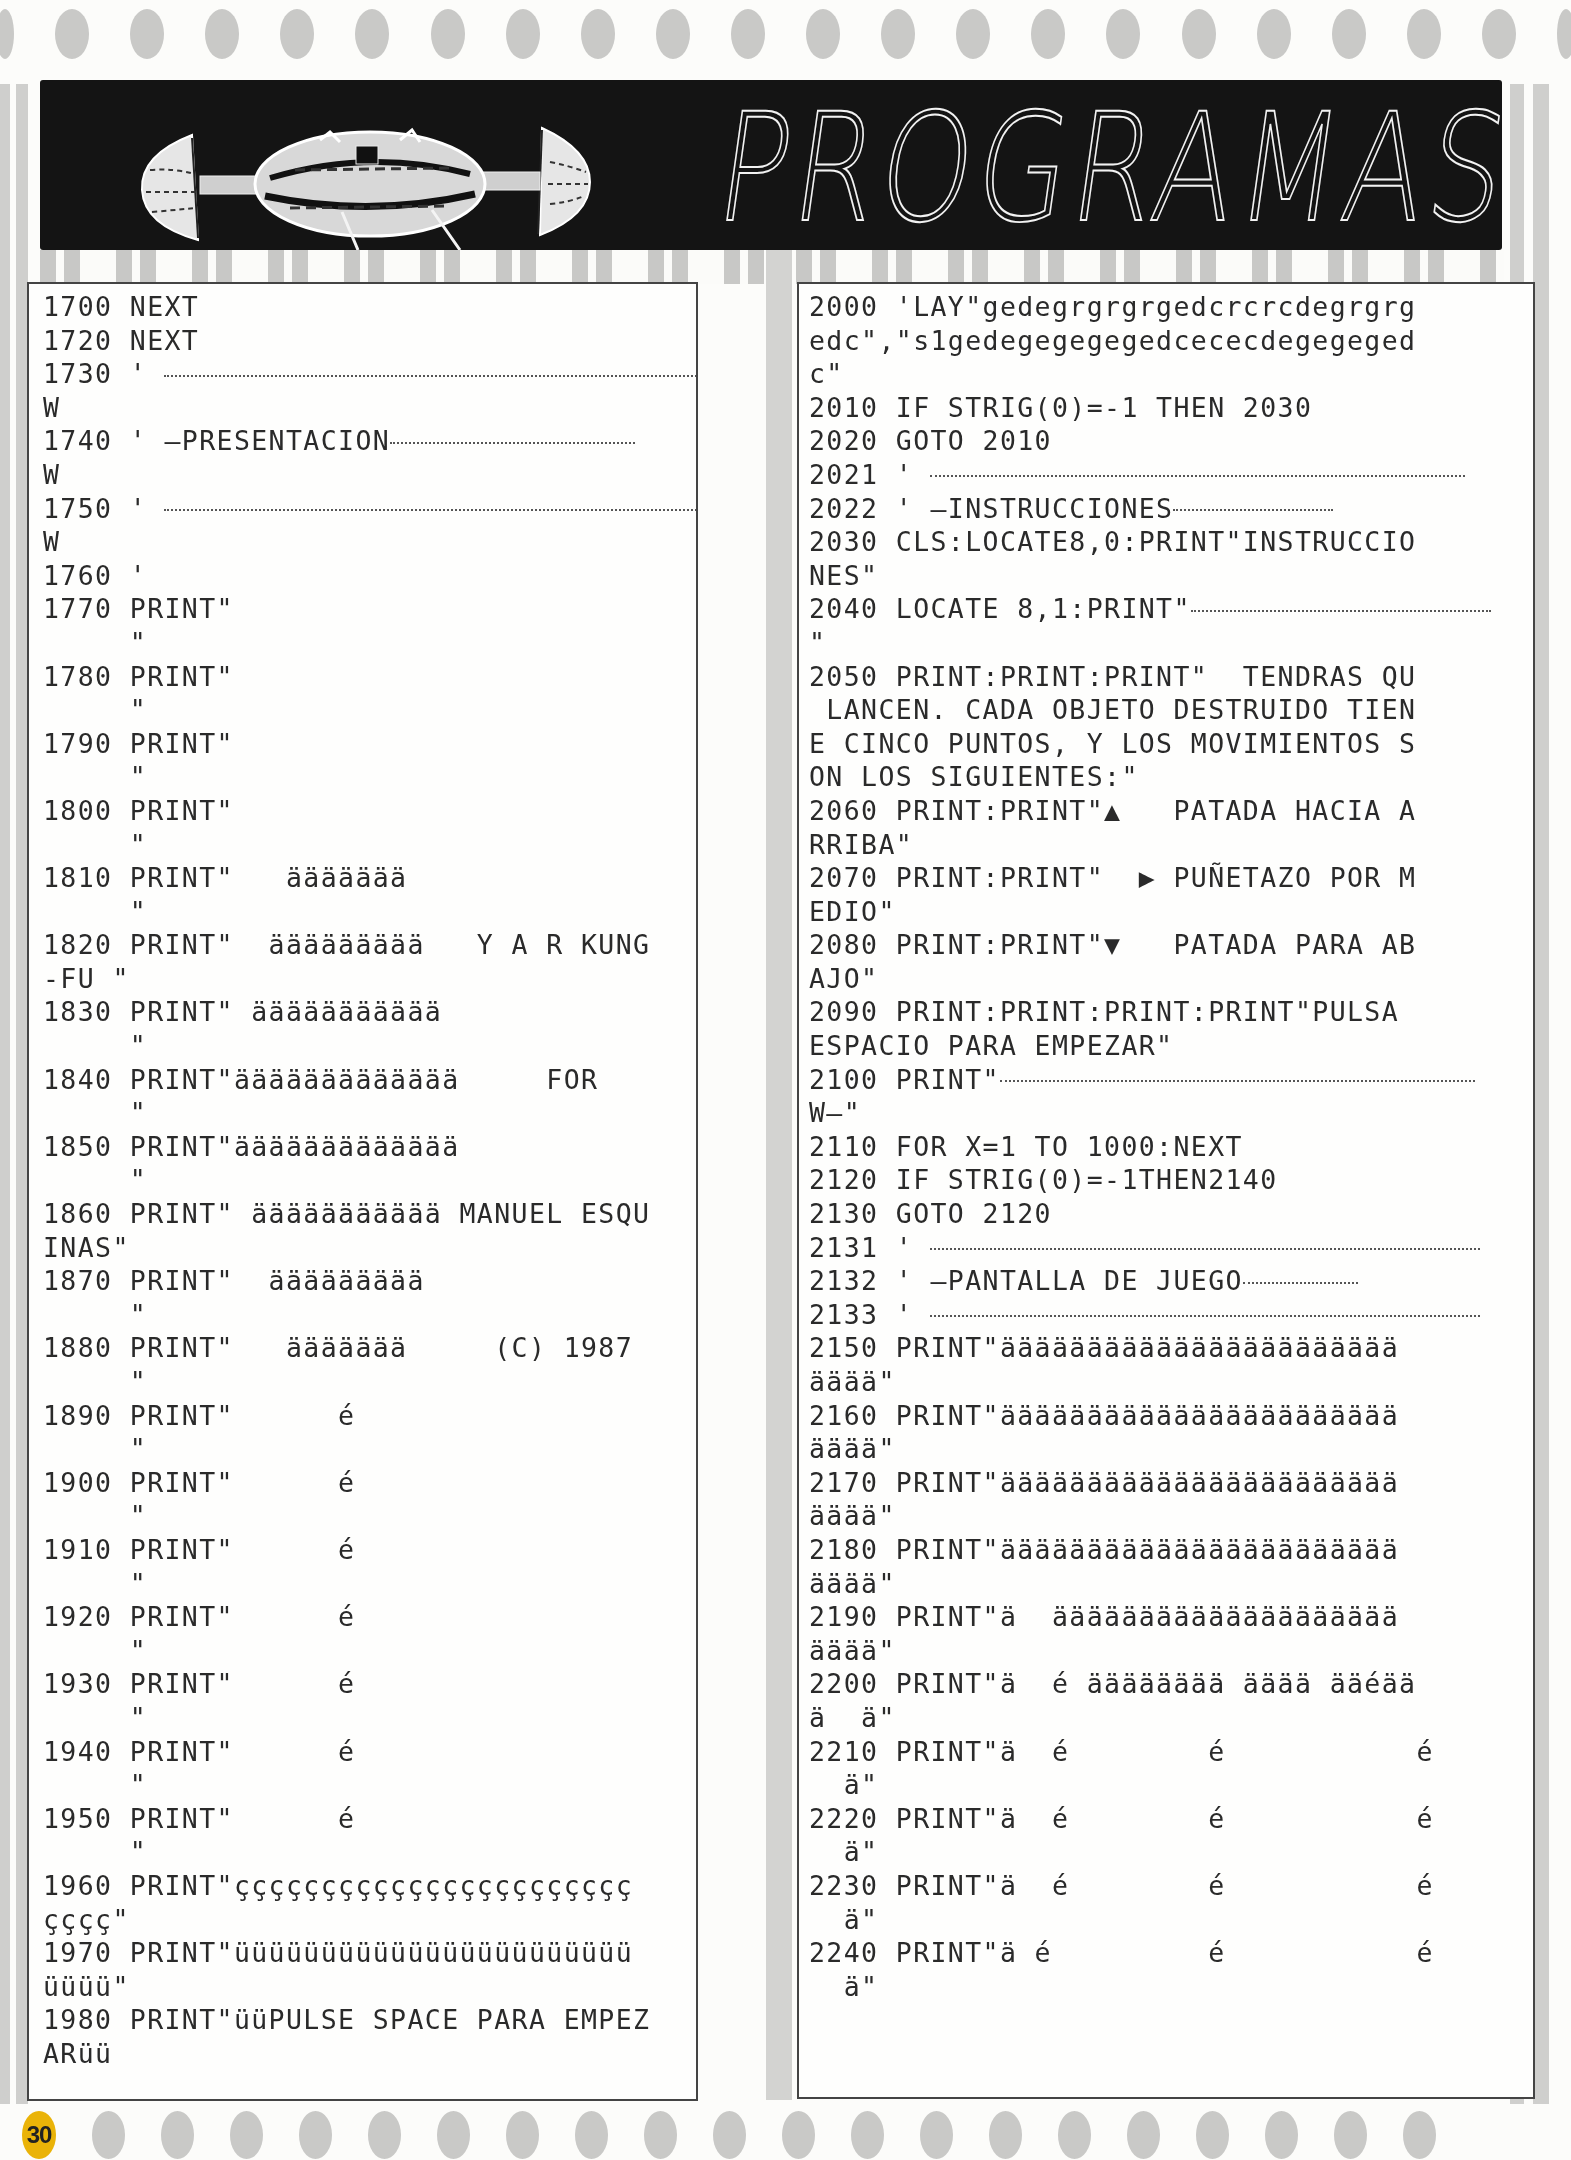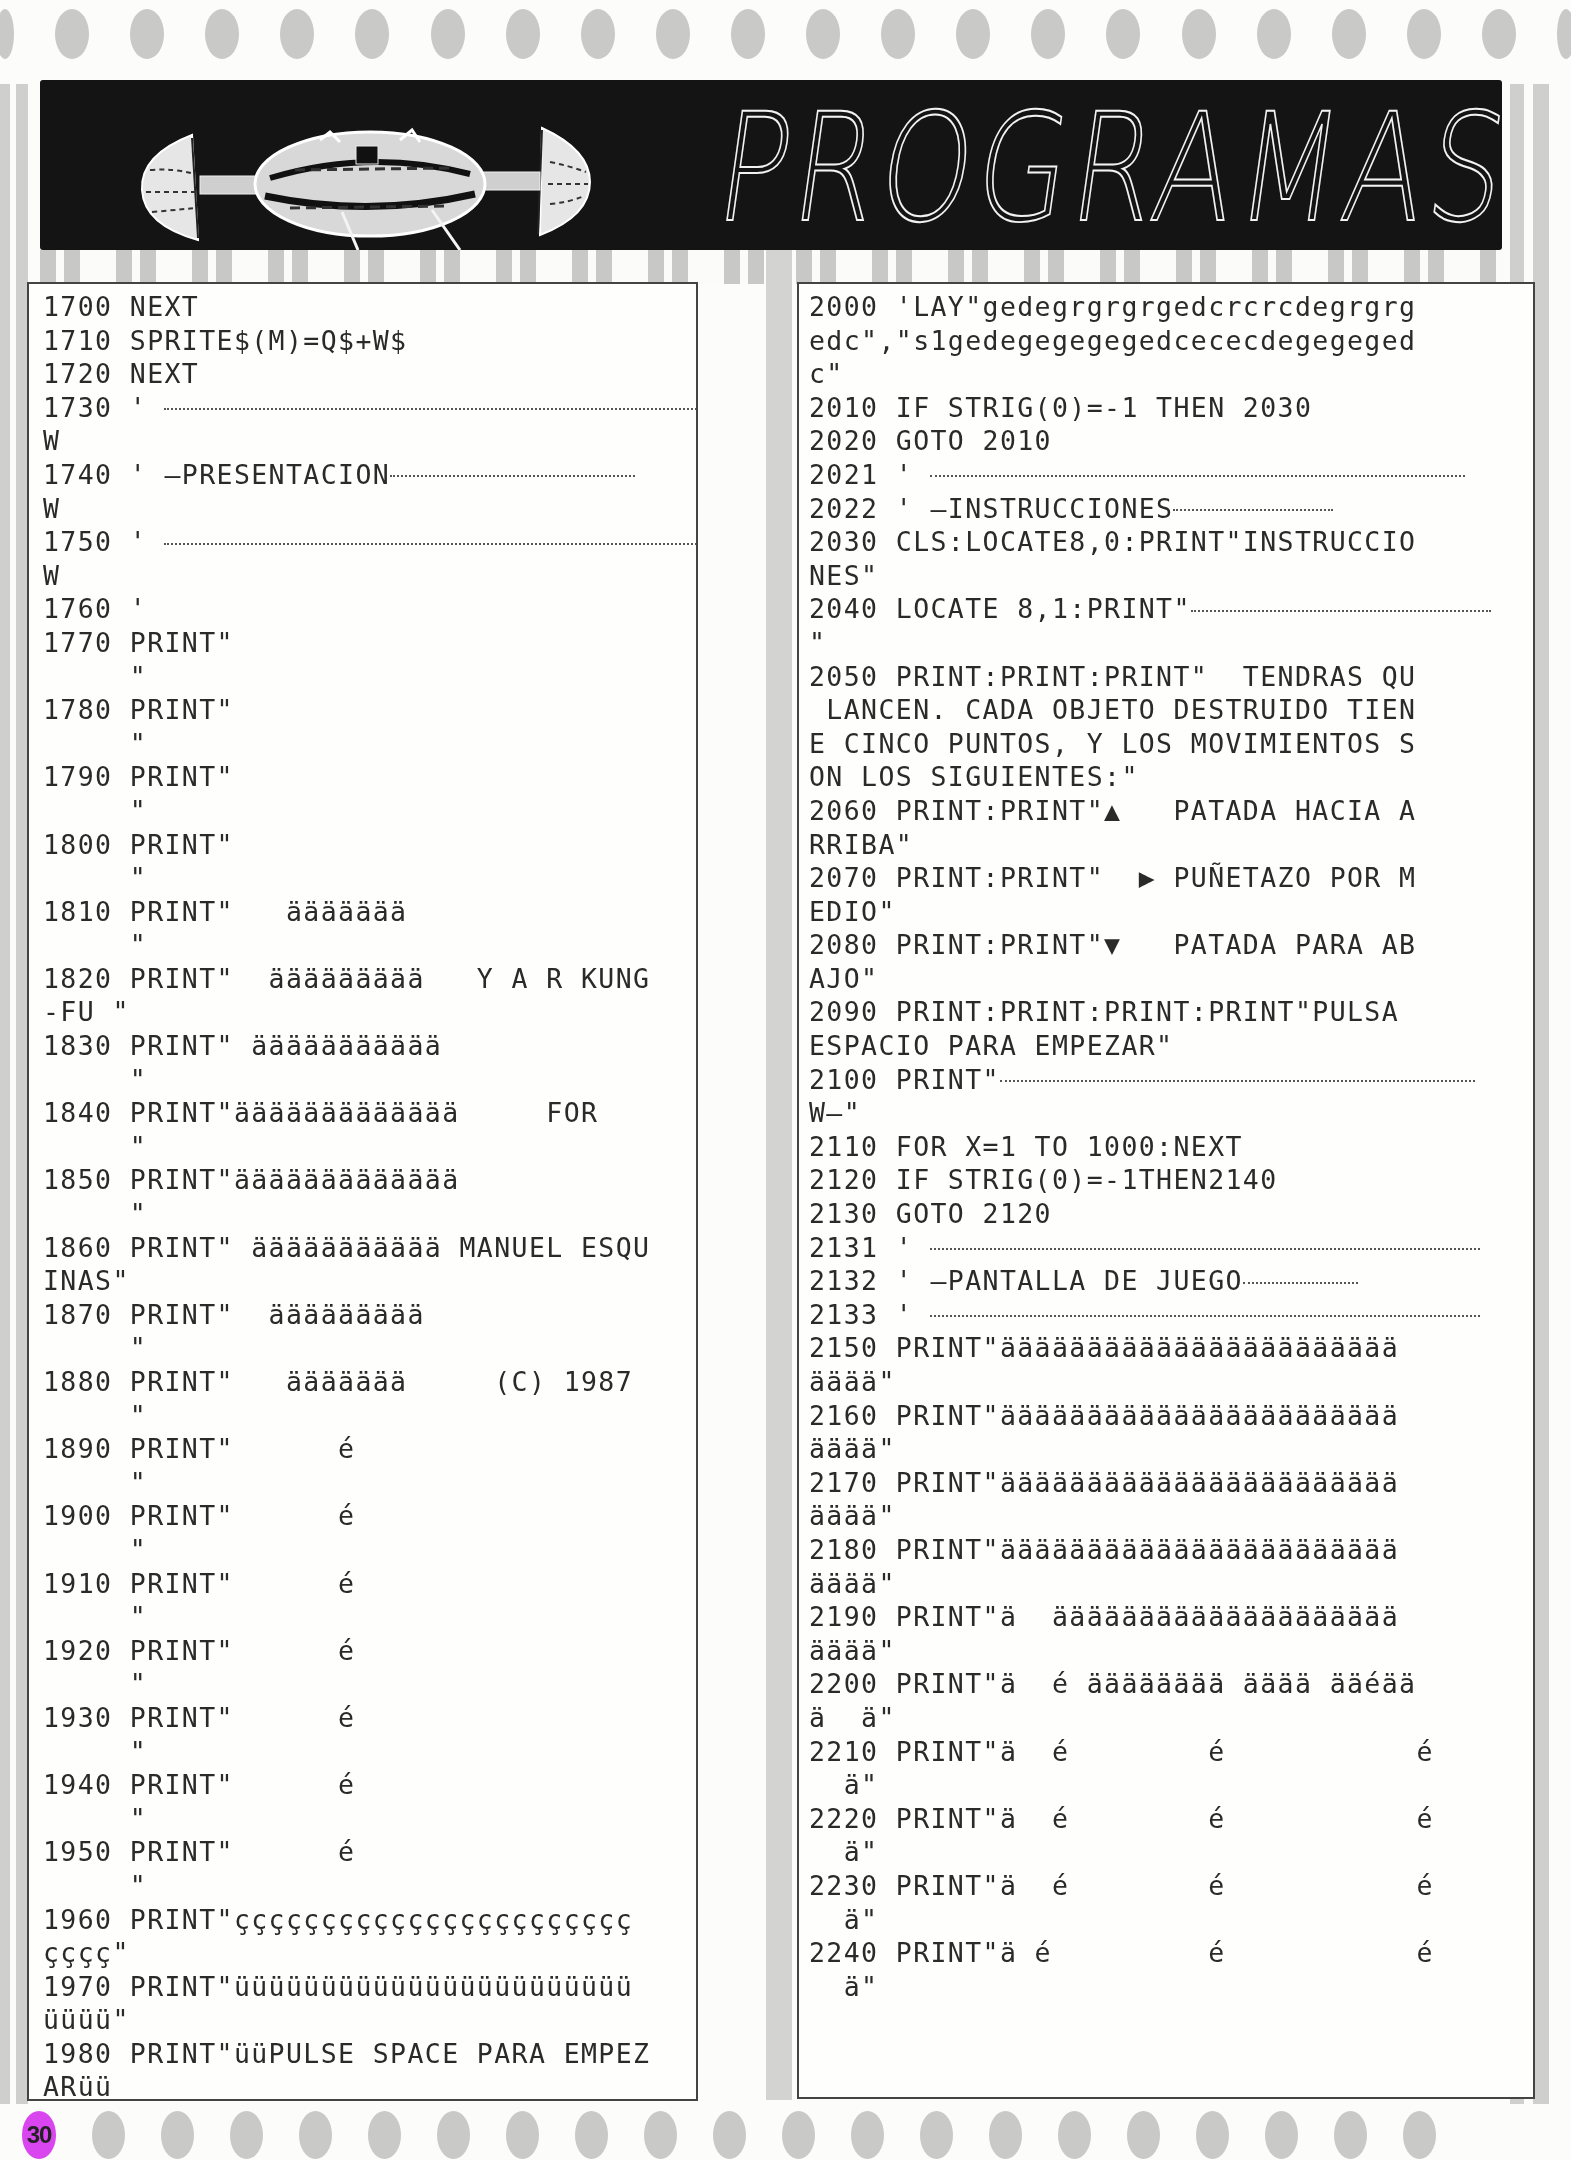--- a/index.html
+++ b/index.html
@@ -22,21 +22,21 @@
     .dots-row.bottom { top: 2110px; height: 50px; justify-content: flex-start; gap: 36px; padding-left: 22px; }
     .dot {
       width: 34px; height: 50px; border-radius: 50%;
       background: #c9c9c7; flex: 0 0 auto;
     }
     .dots-row.top .dot { margin: 0 -4px; }
     .dots-row.top .dot.edge { width: 18px; }
     .dots-row.bottom .dot { width: 33px; height: 48px; }
     .page-number {
       width: 34px; height: 48px; border-radius: 50%;
-      background: #d946ef;
+      background: #eab308;
       display: flex; align-items: center; justify-content: center;
       font-family: "Liberation Sans", sans-serif; font-weight: bold;
       font-size: 24px; color: #222; letter-spacing: -1px;
     }
     
     .side-stripe {
       position: absolute; top: 84px; width: 14px; height: 2020px;
       background: #cfcfcd;
     }
     
@@ -156,21 +156,20 @@
     </g>
   </svg>
   <div class="banner-title">PROGRAMAS</div>
 </div>
 
 <div class="stripe-band" style="left:40px;width:724px;"></div>
 <div class="stripe-band" style="left:796px;width:708px;"></div>
 
 <div class="panel left">
   <pre class="code-line">1700 NEXT</pre>
-  <pre class="code-line">1710 SPRITE$(M)=Q$+W$</pre>
   <pre class="code-line">1720 NEXT</pre>
   <div class="code-line"><span>1730 ' </span><span class="rule" style="width:560px;"></span></div>
   <pre class="code-line">W</pre>
   <div class="code-line"><span>1740 ' —PRESENTACION</span><span class="rule" style="width:245px;"></span></div>
   <pre class="code-line">W</pre>
   <div class="code-line"><span>1750 ' </span><span class="rule" style="width:560px;"></span></div>
   <pre class="code-line">W</pre>
   <pre class="code-line">1760 '</pre>
   <pre class="code-line">1770 PRINT"</pre>
   <pre class="code-line">     "</pre>

